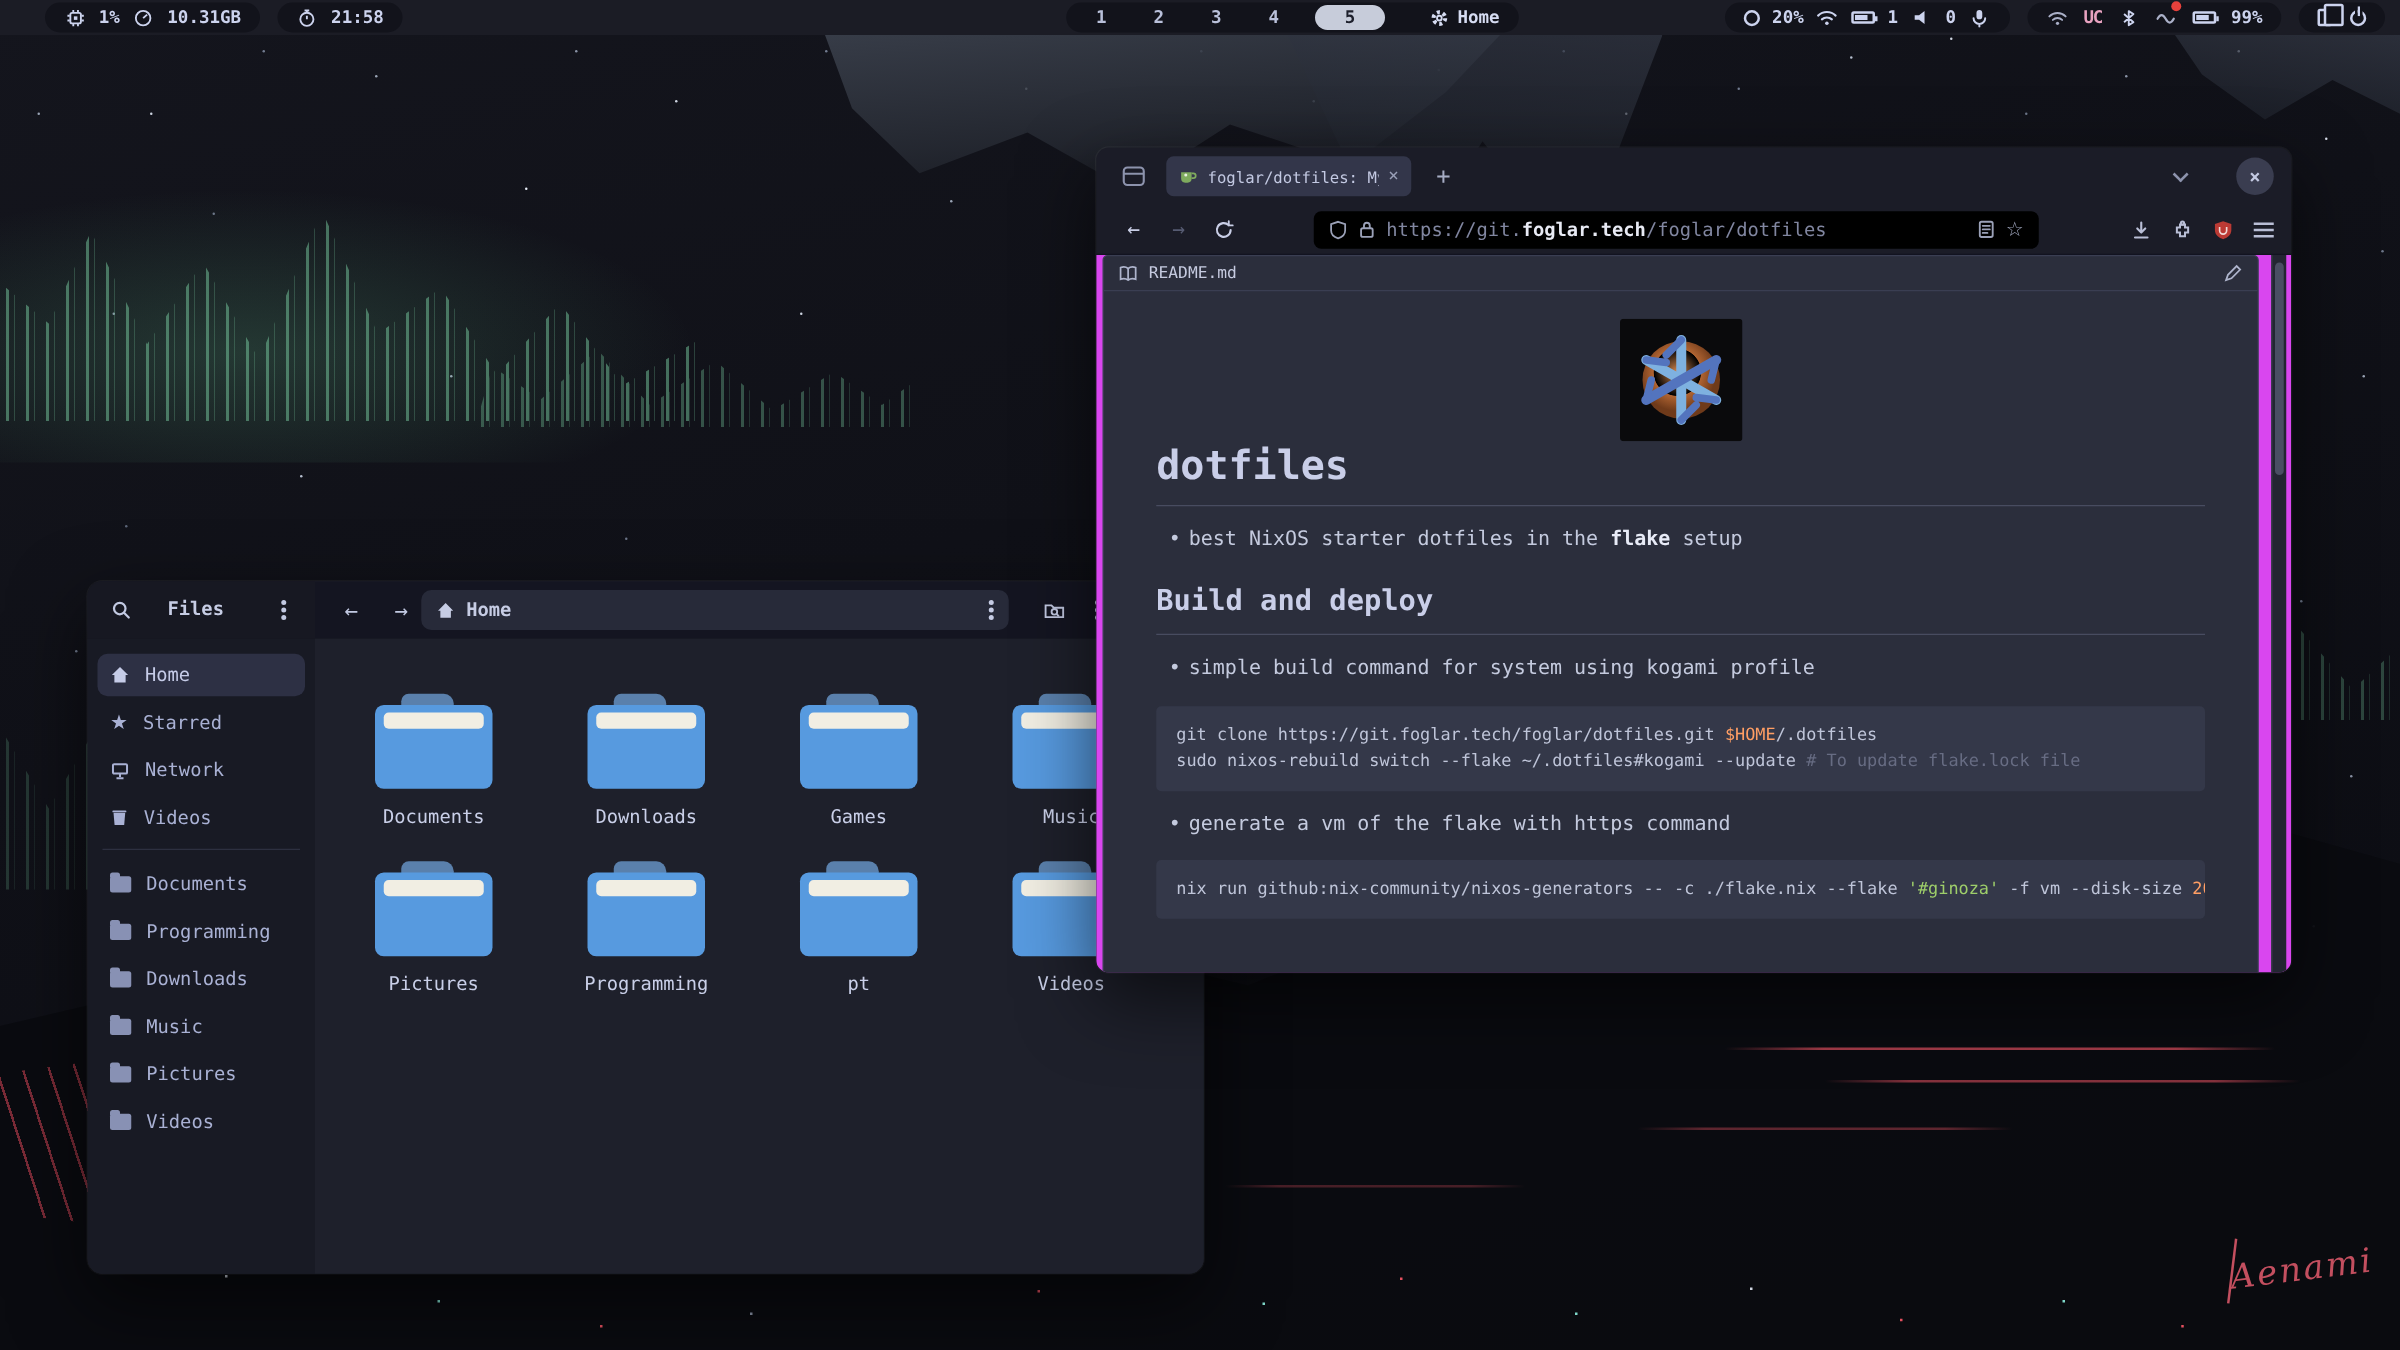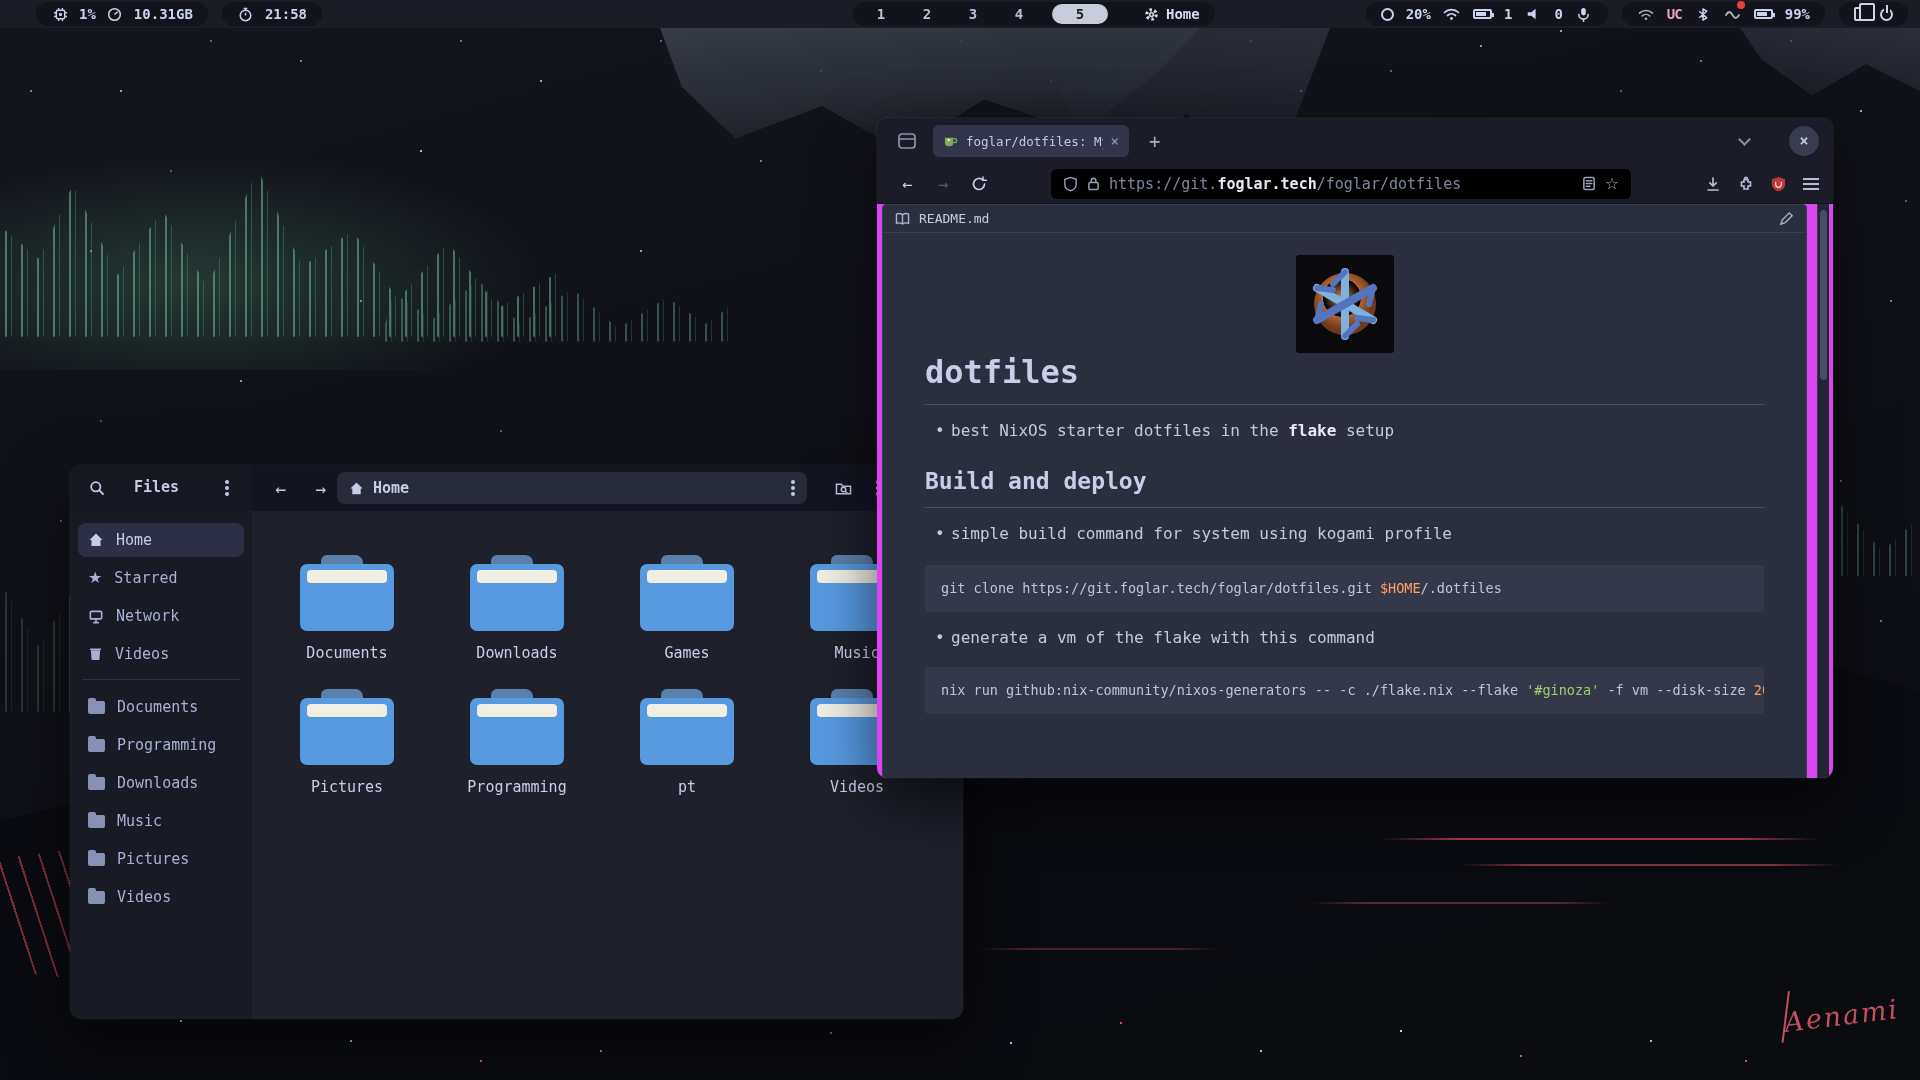--- a/index.html
+++ b/index.html
@@ -238,21 +238,21 @@
           <svg width="15" height="15" viewBox="0 0 16 16" fill="none" stroke="#d6dcf2">
             <circle cx="8" cy="8" r="5" stroke-width="3.4" stroke-dasharray="2.6 2.6"></circle>
               <circle cx="8" cy="8" r="2" stroke-width="1.6"></circle>
           </svg>
           </span>
         <span>Home</span>
       </span>
     </div>
 
     <div class="tb-right">
-      <div class="pill" style="gap:12px;">
+      <div class="pill" style="">
         <span class="circ"></span>
         <span>20%</span>
         <span class="ticon">
           <svg width="17" height="14" viewBox="0 0 17 14" fill="none" stroke="#ccd3ee" stroke-width="1.7" stroke-linecap="round">
             <path d="M1.5 5.5a10 10 0 0 1 14 0"></path>
               <path d="M4.5 8.5a6 6 0 0 1 8 0"></path>
               <circle cx="8.5" cy="11.5" r="1.4" fill="#ccd3ee" stroke="none"></circle>
           </svg>
           </span>
         <span class="batt"></span>
@@ -556,22 +556,23 @@
             </g>
           </svg>
           <div class="rm-h1">dotfiles</div>
           <div class="rm-hr"></div>
           <div class="rm-li"><span>best NixOS starter dotfiles in the </span><b>flake</b><span> setup</span></div>
           <div class="rm-h2">Build and deploy</div>
           <div class="rm-hr"></div>
           <div class="rm-li">simple build command for system using kogami profile</div>
           <div class="codeblock">
             <div><span>git clone https://git.foglar.tech/foglar/dotfiles.git </span><span class="tok-orange">$HOME</span><span>/.dotfiles</span></div>
+            <div><span>sudo nixos-rebuild switch --flake ~/.dotfiles#kogami --update </span><span class="tok-comment"># To update flake.lock file</span></div>
           </div>
-          <div class="rm-li">generate a vm of the flake with this command</div>
+          <div class="rm-li">generate a vm of the flake with https command</div>
           <div class="codeblock" style="margin-top:18px;">
             <div><span>nix run github:nix-community/nixos-generators -- -c ./flake.nix --flake </span><span class="tok-green">'#ginoza'</span><span> -f vm --disk-size </span><span class="tok-orange">20</span></div>
           </div>
         </div>
       </div>
       <div class="vscroll">
           <span class="thumb"></span>
         </div>
     </div>
   </div>

